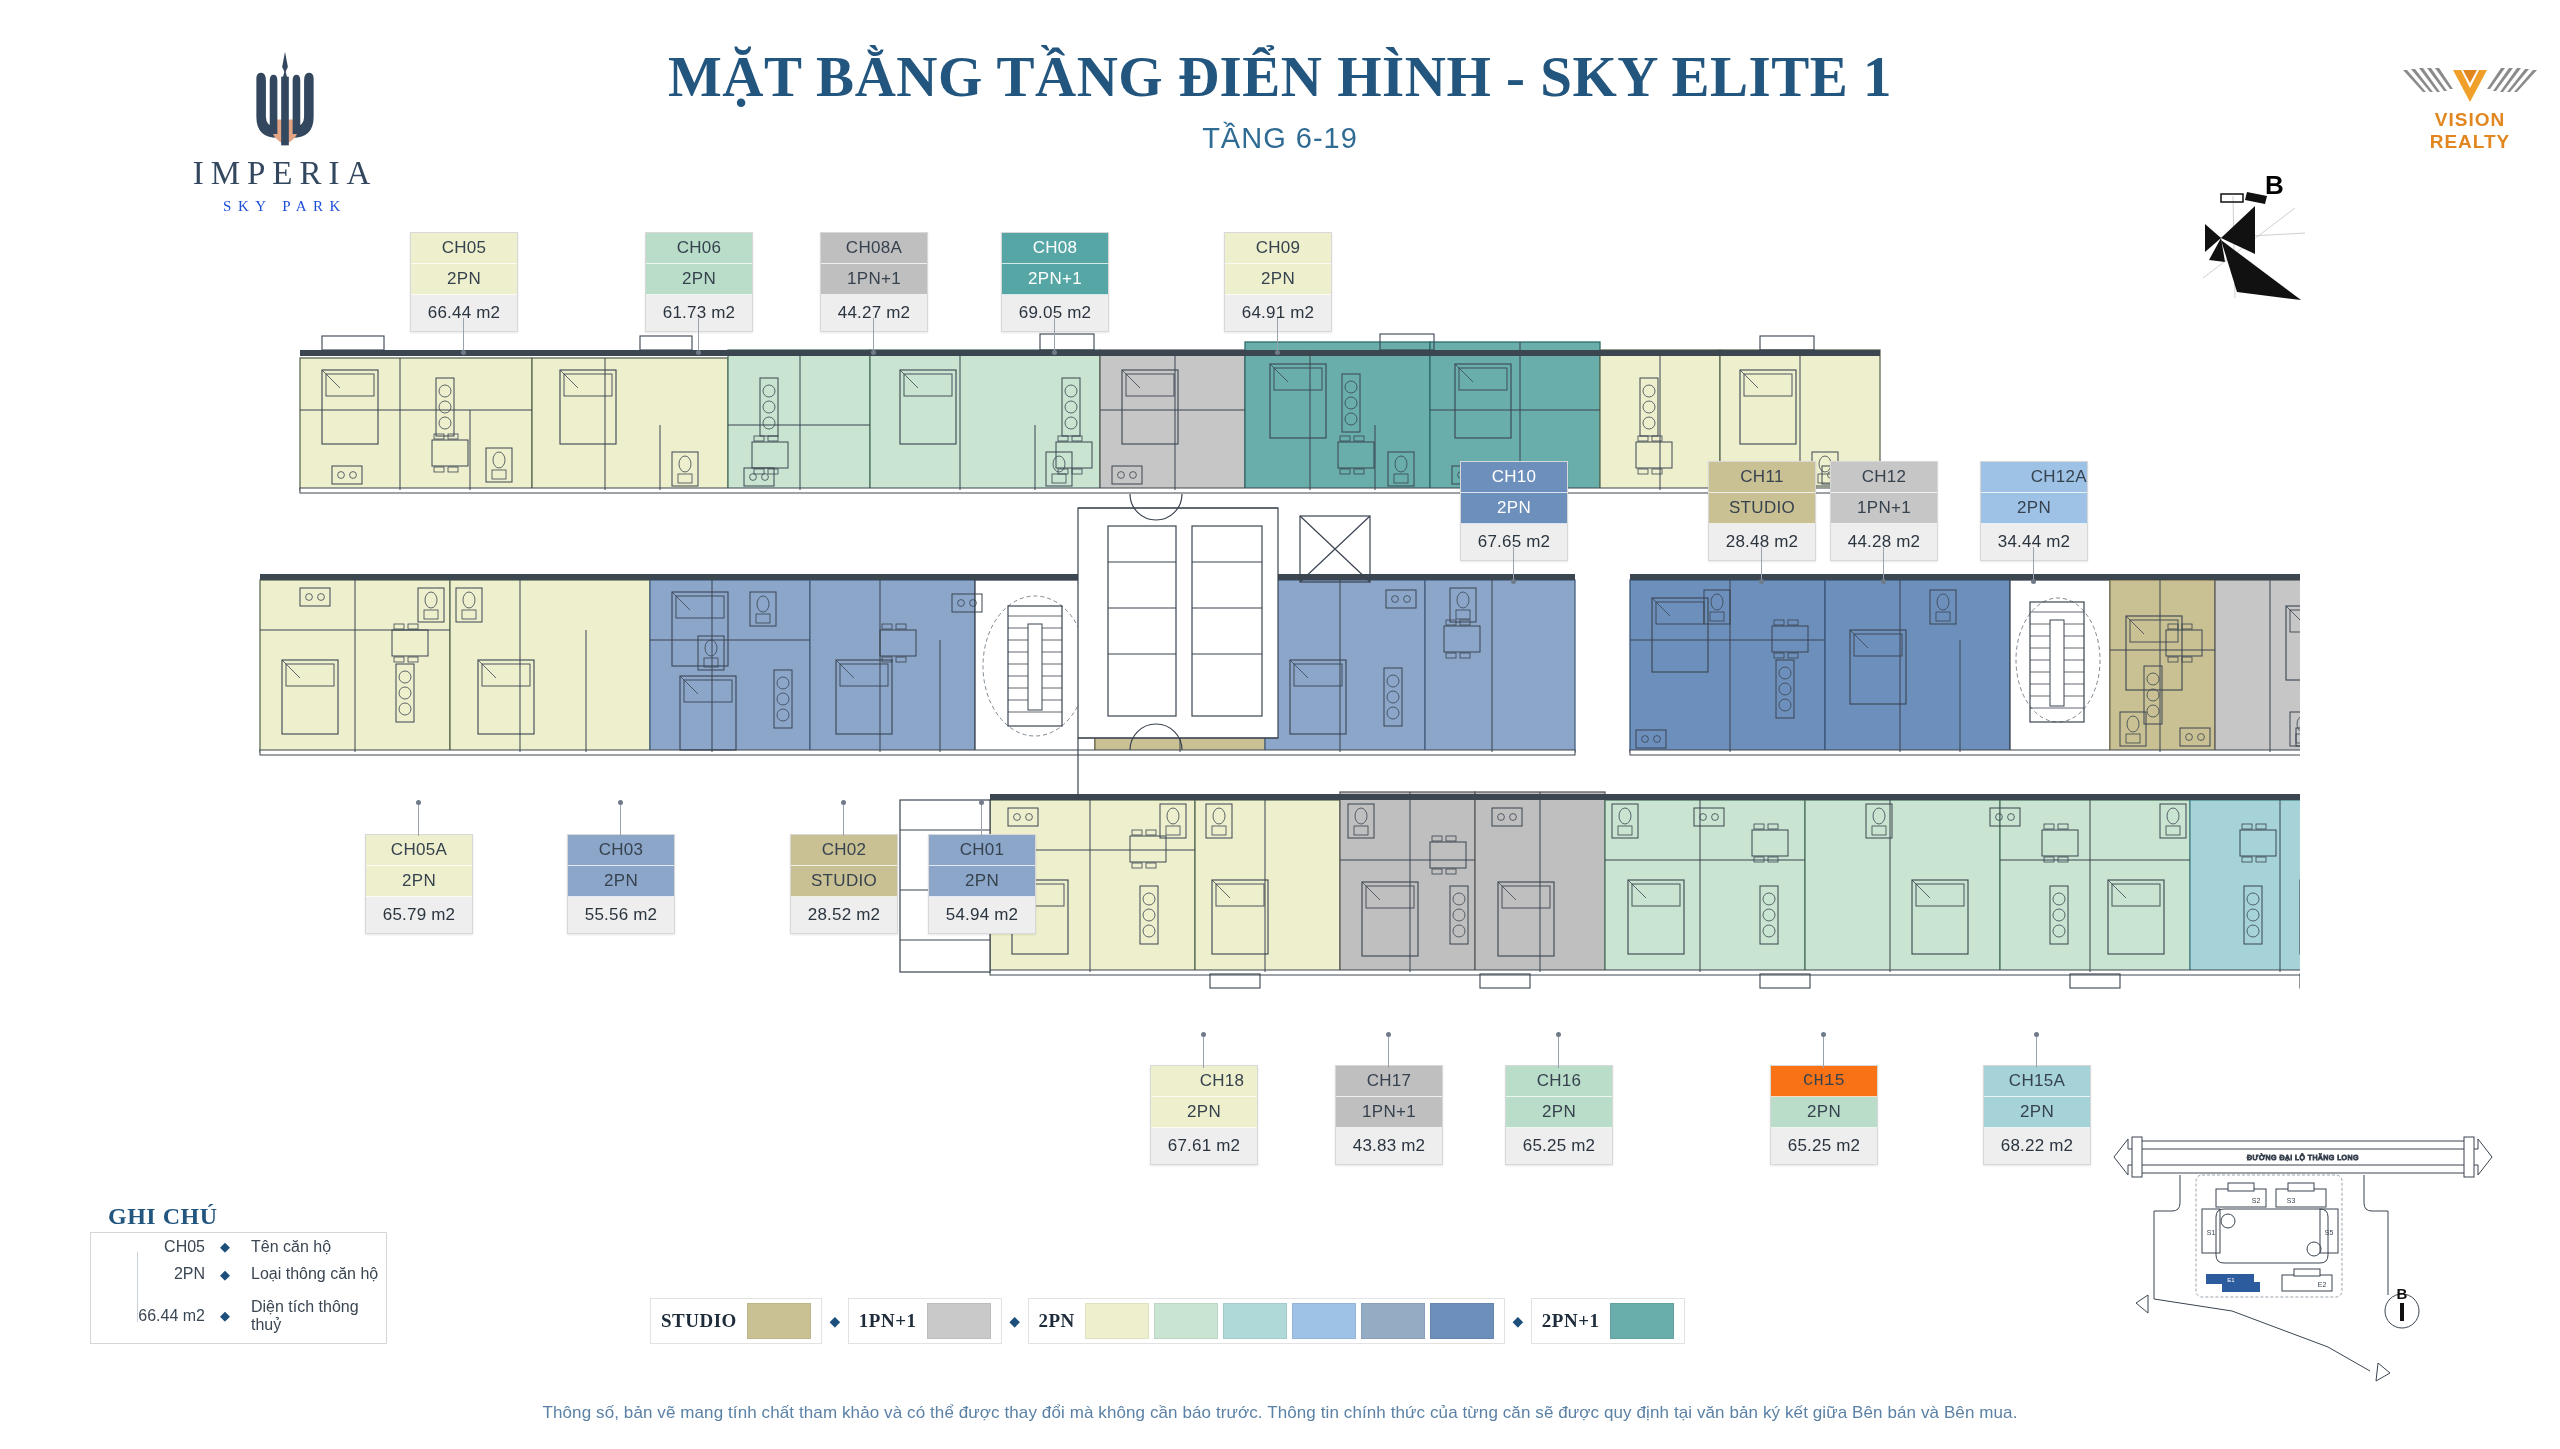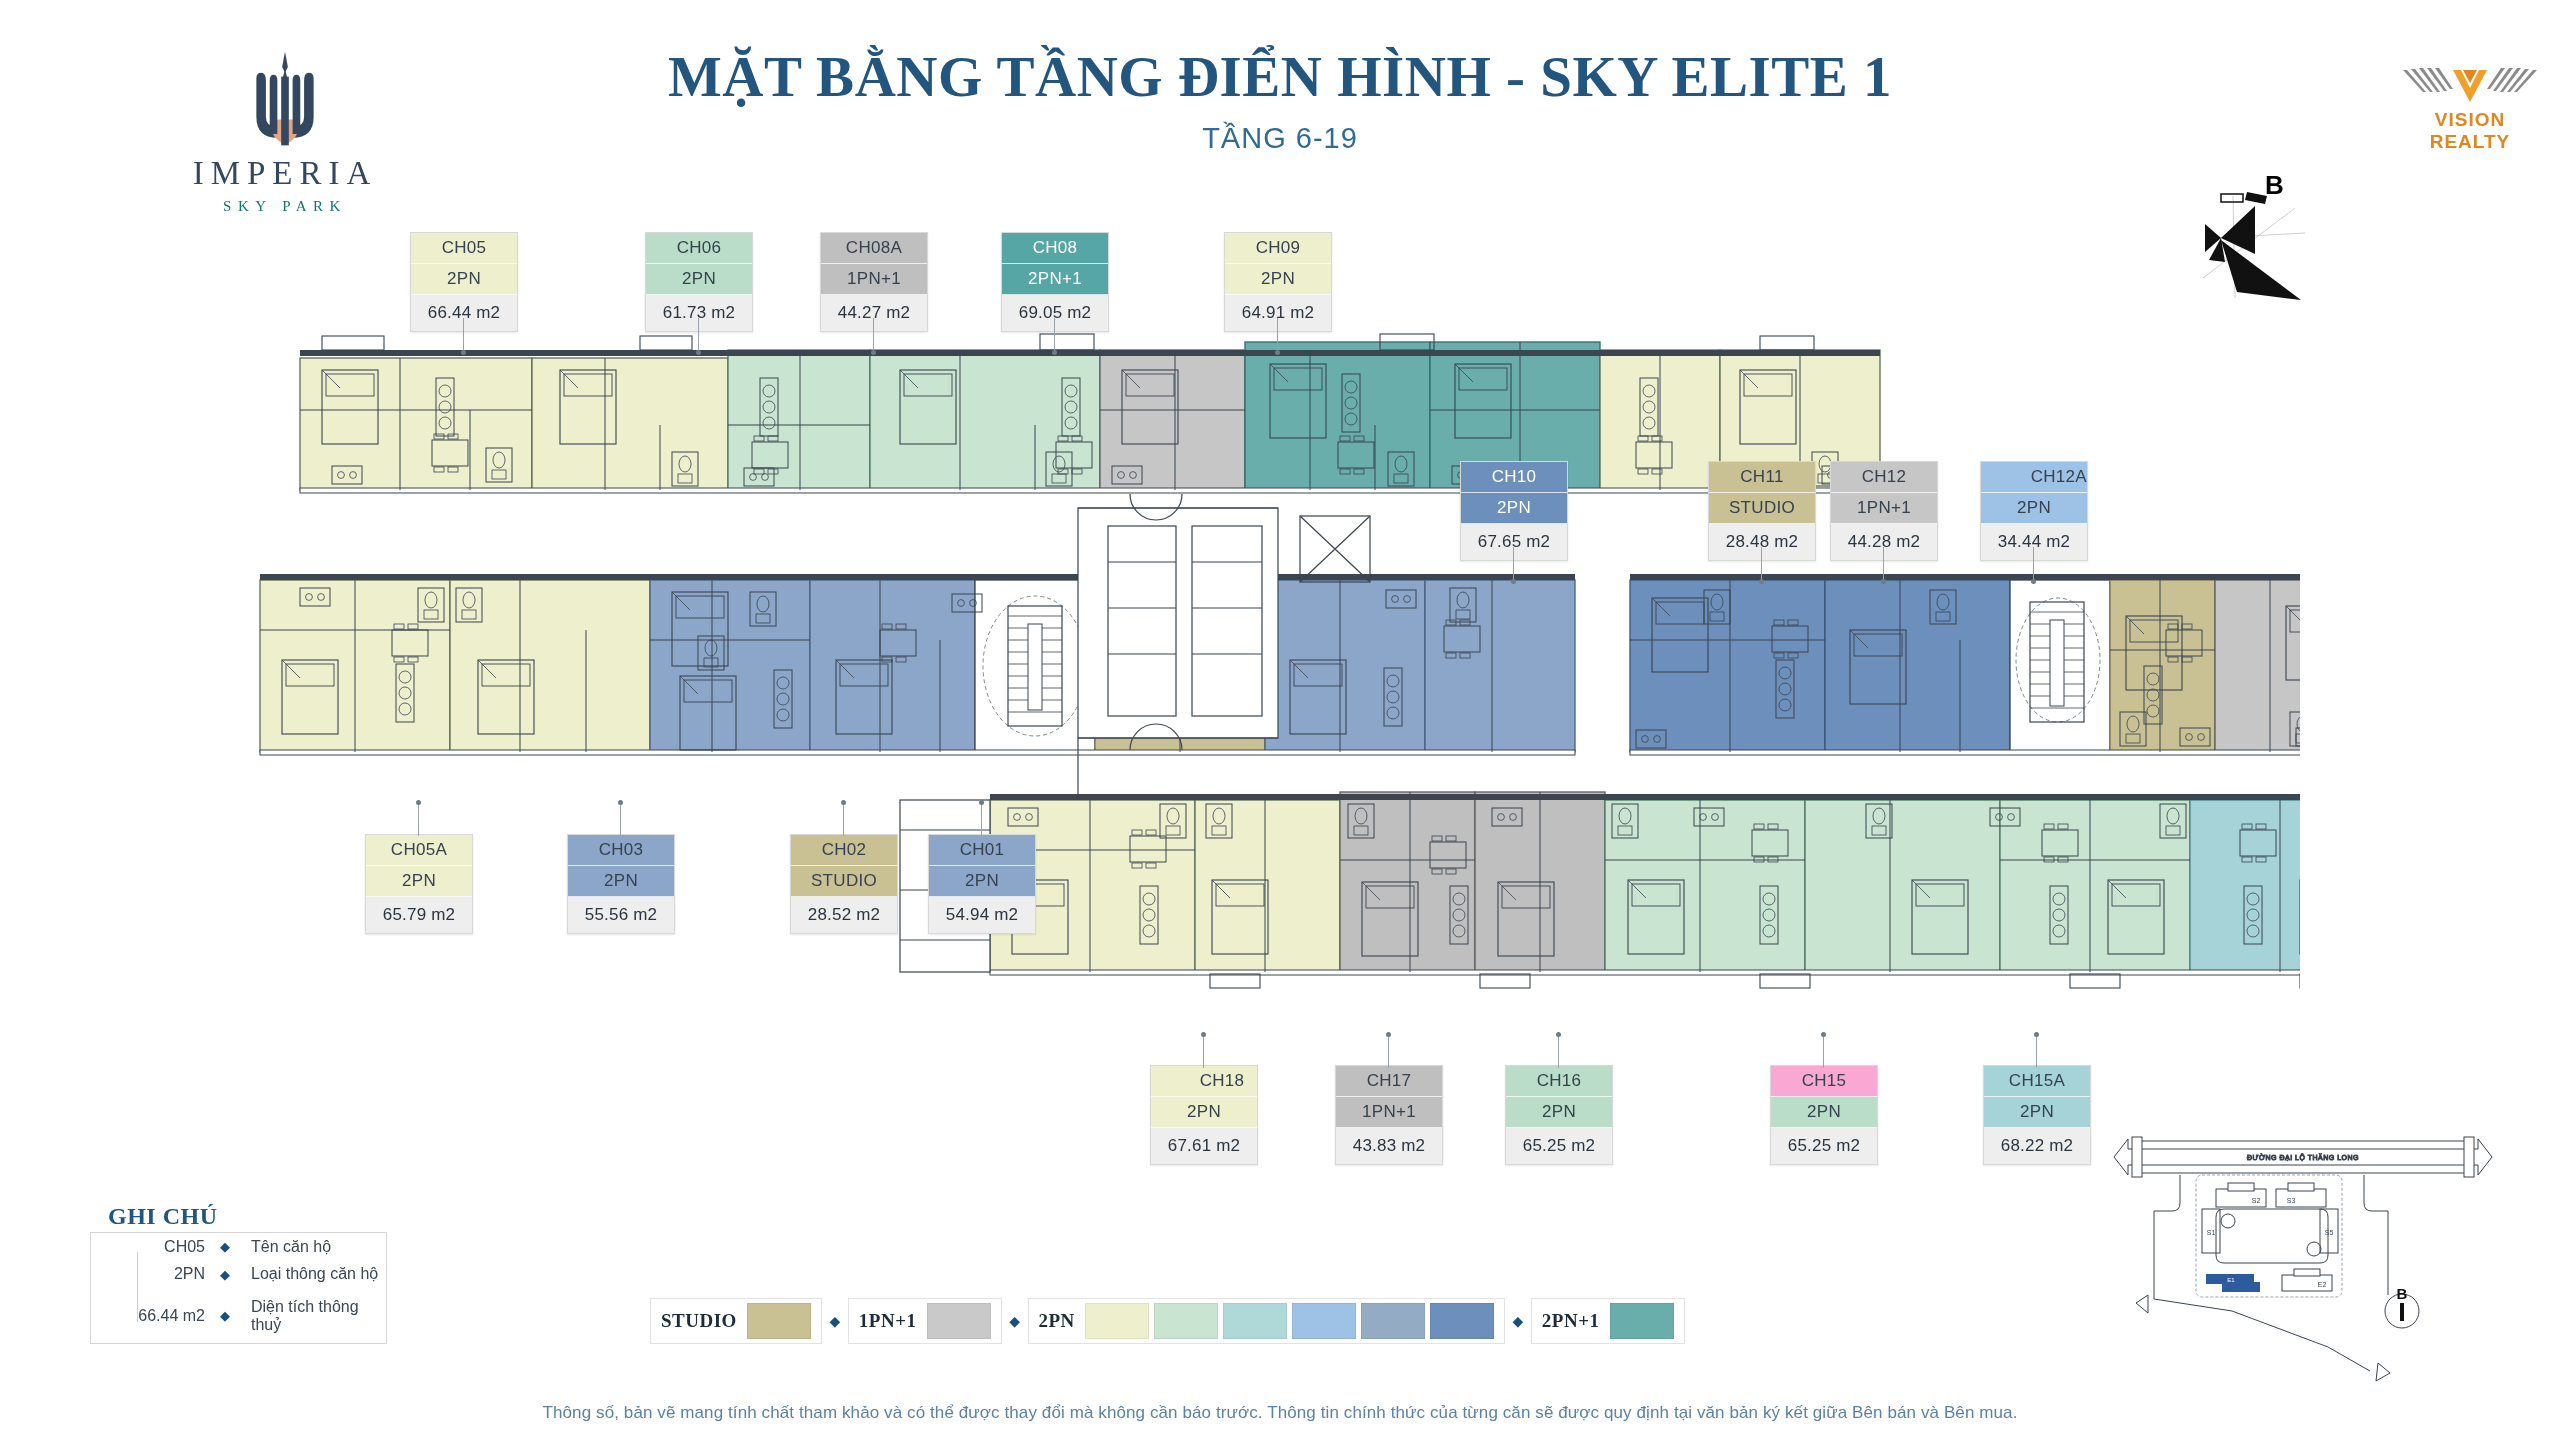--- a/index.html
+++ b/index.html
@@ -8,21 +8,21 @@
     width:2560px;height:1449px;position:relative;overflow:hidden;
     font-family:"Liberation Sans","DejaVu Sans",sans-serif;
     color:#2e3d4f;
   }
   .abs{position:absolute;}
 
   
   #brand-logo{left:175px;top:48px;width:220px;text-align:center;}
   .logo-mark{width:100%;height:105px;position:relative;}
   .logo-text{font-family:"Liberation Serif","DejaVu Serif",serif;font-size:33px;letter-spacing:7px;color:#33475f;font-weight:400;margin-top:2px;}
-  .logo-sub{font-family:"Liberation Serif","DejaVu Serif",serif;font-size:15px;letter-spacing:6.5px;color:#0f766e;margin-top:6px;}
+  .logo-sub{font-family:"Liberation Serif","DejaVu Serif",serif;font-size:15px;letter-spacing:6.5px;color:#1d4ed8;margin-top:6px;}
 
   #main-title{left:0;top:44px;width:2560px;text-align:center;
     font-family:"Liberation Serif","DejaVu Serif",serif;
     font-weight:bold;font-size:57px;letter-spacing:.5px;color:#23567f;}
   #sub-title{left:0;top:122px;width:2560px;text-align:center;
     font-family:"Liberation Sans","DejaVu Sans",sans-serif;
     font-size:29px;letter-spacing:1px;color:#2f6b93;}
 
   #vision-logo{left:2395px;top:58px;width:150px;text-align:center;}
   #vision-logo .vtext{font-family:"Liberation Sans",sans-serif;font-weight:bold;font-size:19px;
@@ -507,21 +507,21 @@
     <div class="abs lead leadv" style="left: 1388px; top: 1032px; height: 36px;"></div>
     <div class="abs dot" style="left: 1386px; top: 1032px;"></div>
     <div class="tag" style="left: 1505px; top: 1065px;">
       <span class="t-name" style="background: rgb(185, 221, 201);">CH16</span>
       <span class="t-type" style="background: rgb(185, 221, 201);">2PN</span>
       <span class="t-area">65.25 m2</span>
     </div>
     <div class="abs lead leadv" style="left: 1558px; top: 1032px; height: 36px;"></div>
     <div class="abs dot" style="left: 1556px; top: 1032px;"></div>
     <div class="tag" style="left: 1770px; top: 1065px;">
-      <span class="t-name" style="background: #f9a8d4;">CH15</span>
+      <span class="t-name" style="background: #f97316; font-family: Liberation Mono, monospace;">CH15</span>
       <span class="t-type" style="background: rgb(185, 221, 201);">2PN</span>
       <span class="t-area">65.25 m2</span>
     </div>
     <div class="abs lead leadv" style="left: 1823px; top: 1032px; height: 36px;"></div>
     <div class="abs dot" style="left: 1821px; top: 1032px;"></div>
     <div class="tag" style="left: 1983px; top: 1065px;">
       <span class="t-name" style="background: rgb(165, 211, 216);">CH15A</span>
       <span class="t-type" style="background: rgb(165, 211, 216);">2PN</span>
       <span class="t-area">68.22 m2</span>
     </div>

